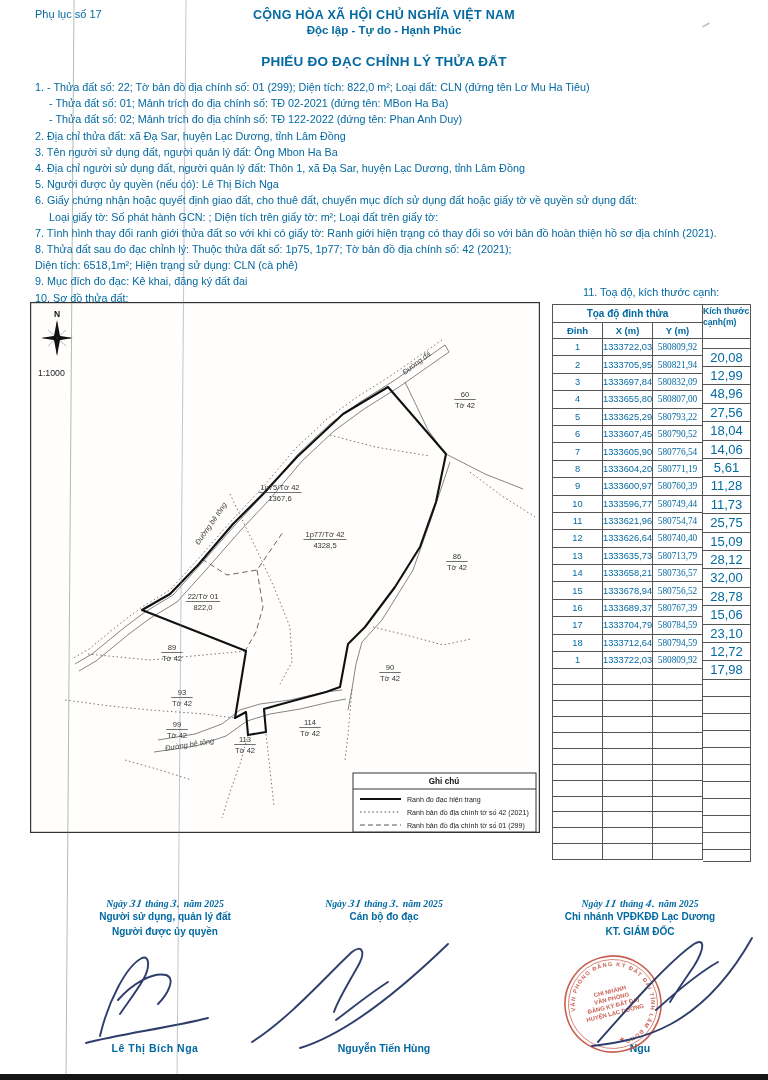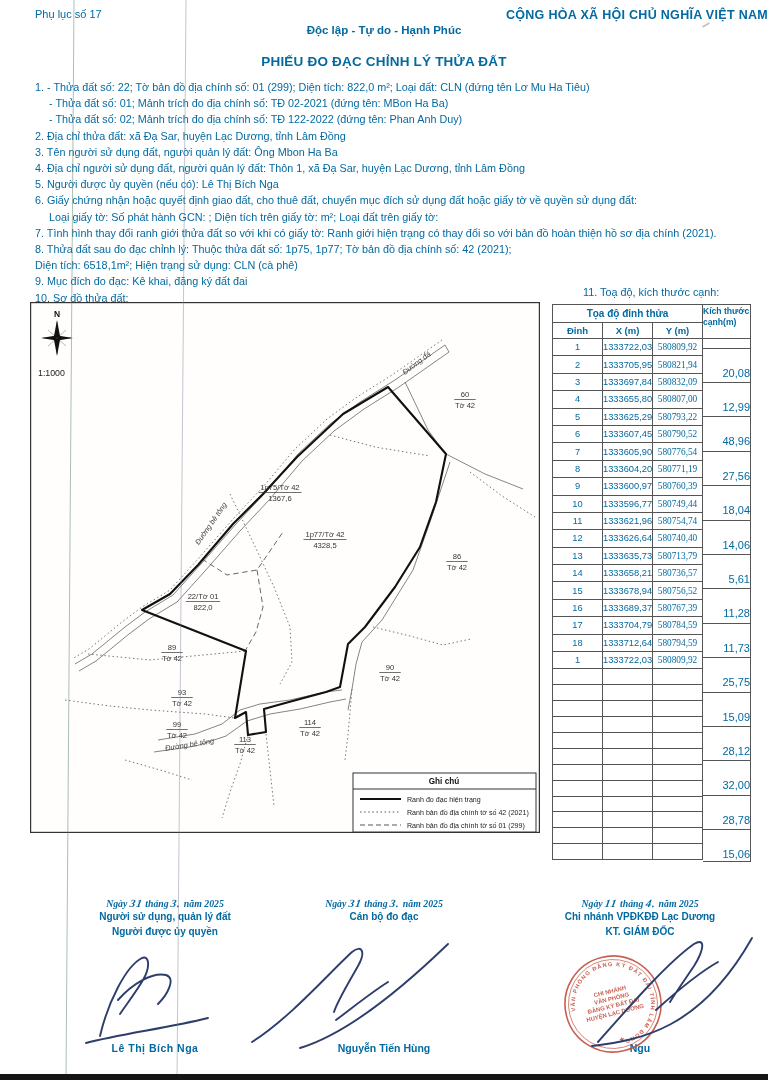--- a/index.html
+++ b/index.html
@@ -1,21 +1,21 @@
 <!DOCTYPE html>
 <html><head>
 <meta charset="utf-8">
 <style>
   html,body{margin:0;padding:0;background:#e8e8e8;}
   #page{position:relative;width:768px;height:1080px;background:#fff;overflow:hidden;
         font-family:"Liberation Sans",sans-serif;color:#0369a1;}
   .abs{position:absolute;}
   
   #appendix{left:35px;top:8px;font-size:11px;}
-  #nat1{left:0;top:8px;width:768px;text-align:right;font-weight:bold;font-size:12.5px;letter-spacing:.3px;}
+  #nat1{left:0;top:8px;width:768px;text-align:center;font-weight:bold;font-size:12.5px;letter-spacing:.3px;}
   #nat2{left:0;top:24px;width:768px;text-align:center;font-weight:bold;font-size:11.5px;}
   #doctitle{left:0;top:54px;width:768px;text-align:center;font-weight:bold;font-size:13.5px;letter-spacing:.2px;}
   
   #doc-lines{left:35px;top:79px;width:730px;}
   .doc-line{font-size:10.8px;line-height:16.2px;white-space:nowrap;}
   .doc-line.ind{padding-left:14px;}
   
   #h11{left:583px;top:286px;font-size:10.8px;}
   
   #map{left:30px;top:302px;}
@@ -27,21 +27,21 @@
   #coords{border-collapse:collapse;table-layout:fixed;width:151px;}
   #coords th,#coords td{border:1px solid #555;padding:0;text-align:center;overflow:hidden;}
   #coords .gh{height:17px;font-size:10px;font-weight:bold;}
   #coords .ch{height:15px;font-size:9.5px;font-weight:bold;}
   #coords .dr td{height:16.4px;font-size:9.3px;}
   #coords .er td{height:14.9px;}
   #coords td.c0{width:25px;} #coords td.c1{width:63px;} #coords td.c2{width:63px;font-family:Liberation Serif, serif;}
   #edgecol{position:absolute;left:151px;top:0;width:48px;height:558px;border:1px solid #555;border-left:none;box-sizing:border-box;overflow:hidden;}
   #edgehead{height:34px;border-bottom:1px solid #555;font-size:8.6px;font-weight:bold;text-align:left;line-height:10.5px;padding-top:1px;box-sizing:border-box;}
   .espace{height:8.7px;border-bottom:1px solid #555;}
-  .ecell{height:17.4px;border-bottom:1px solid #555;font-size:11px;text-align:right;line-height:17.4px;margin-top:16px;}
+  .ecell{height:17.4px;border-bottom:1px solid #555;font-size:13px;text-align:center;line-height:17.4px;}
   .ecell.empty{height:16px;}
   
   .sigcol{text-align:center;}
   .dateline{font-family:"Liberation Serif",serif;font-style:italic;font-weight:bold;font-size:9.8px;white-space:nowrap;}
   .script{font-size:11px;letter-spacing:1px;transform:skewX(-10deg);display:inline-block;}
   .role{font-weight:bold;font-size:10px;line-height:15px;}
   .name{font-weight:bold;font-size:10.5px;}
   .blurry{filter:blur(.6px);letter-spacing:.5px;}
   #sig-left{left:55px;top:897px;width:220px;}
   #sig-mid{left:274px;top:897px;width:220px;}

